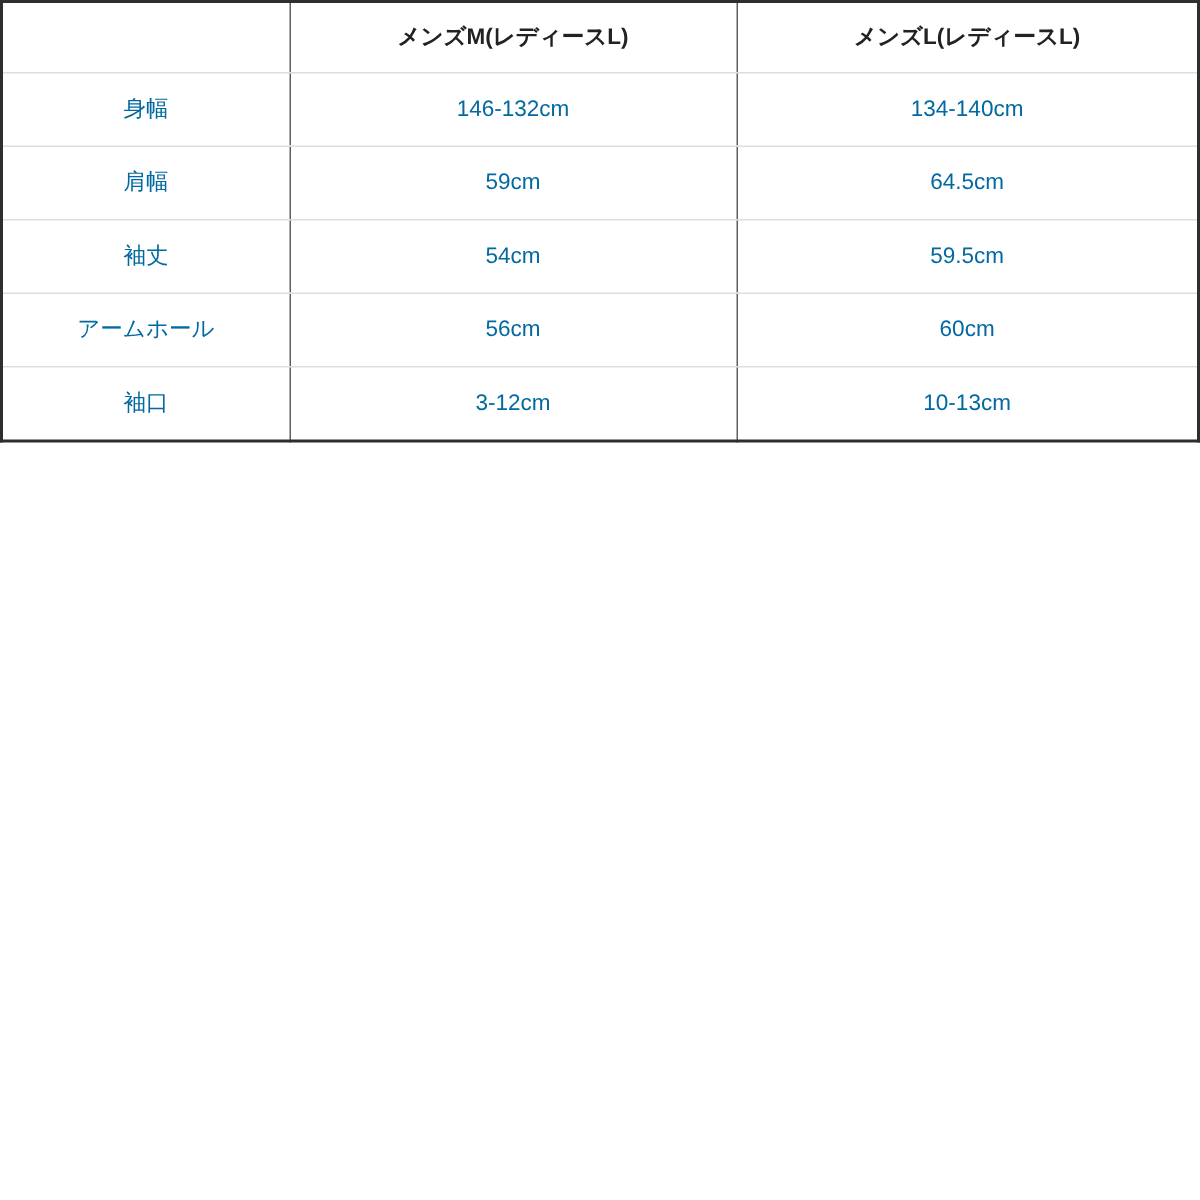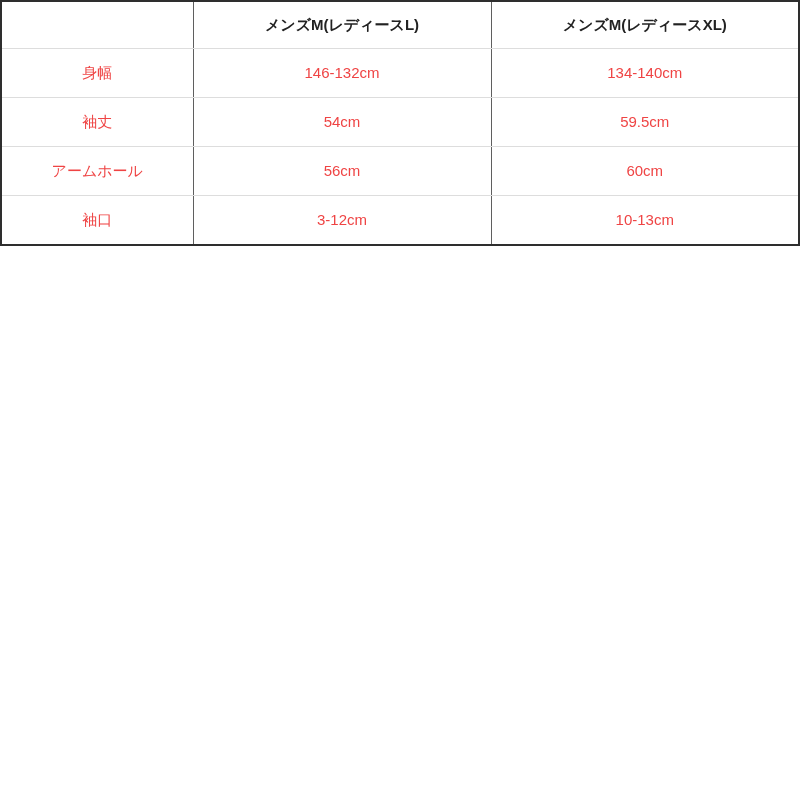--- a/index.html
+++ b/index.html
@@ -47,21 +47,21 @@
   table.size-chart thead th {
     height: 46px;
     font-weight: bold;
     color: #222222;
     border-bottom: 1px solid #dddddd;
   }
   
   table.size-chart tbody td {
     height: 48px;
     font-weight: normal;
-    color: #ef4444;
+    color: #0369a1;
     border-bottom: 1px solid #dddddd;
   }
   table.size-chart tbody tr:last-child td {
     border-bottom: none;
   }
   
   table.size-chart th + th,
   table.size-chart td + td {
     border-left: 1px solid #5f5f5f;
   }
@@ -73,28 +73,33 @@
   <table class="size-chart">
     <colgroup>
       <col class="c-label">
       <col class="c-size-m">
       <col class="c-size-l">
     </colgroup>
     <thead>
       <tr>
         <th></th>
         <th>メンズM(レディースL)</th>
-        <th>メンズM(レディースXL)</th>
+        <th>メンズL(レディースL)</th>
       </tr>
     </thead>
     <tbody>
       <tr>
         <td>身幅</td>
         <td>146-132cm</td>
         <td>134-140cm</td>
+      </tr>
+      <tr>
+        <td>肩幅</td>
+        <td>59cm</td>
+        <td>64.5cm</td>
       </tr>
       <tr>
         <td>袖丈</td>
         <td>54cm</td>
         <td>59.5cm</td>
       </tr>
       <tr>
         <td>アームホール</td>
         <td>56cm</td>
         <td>60cm</td>

